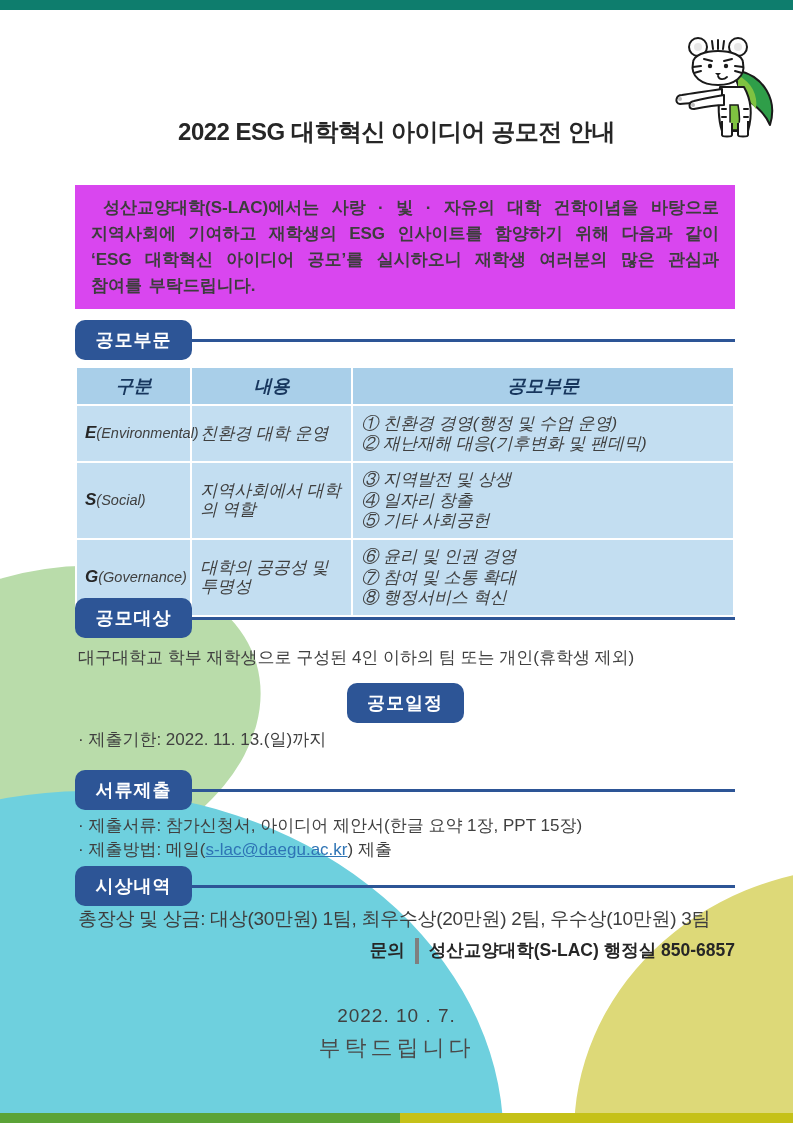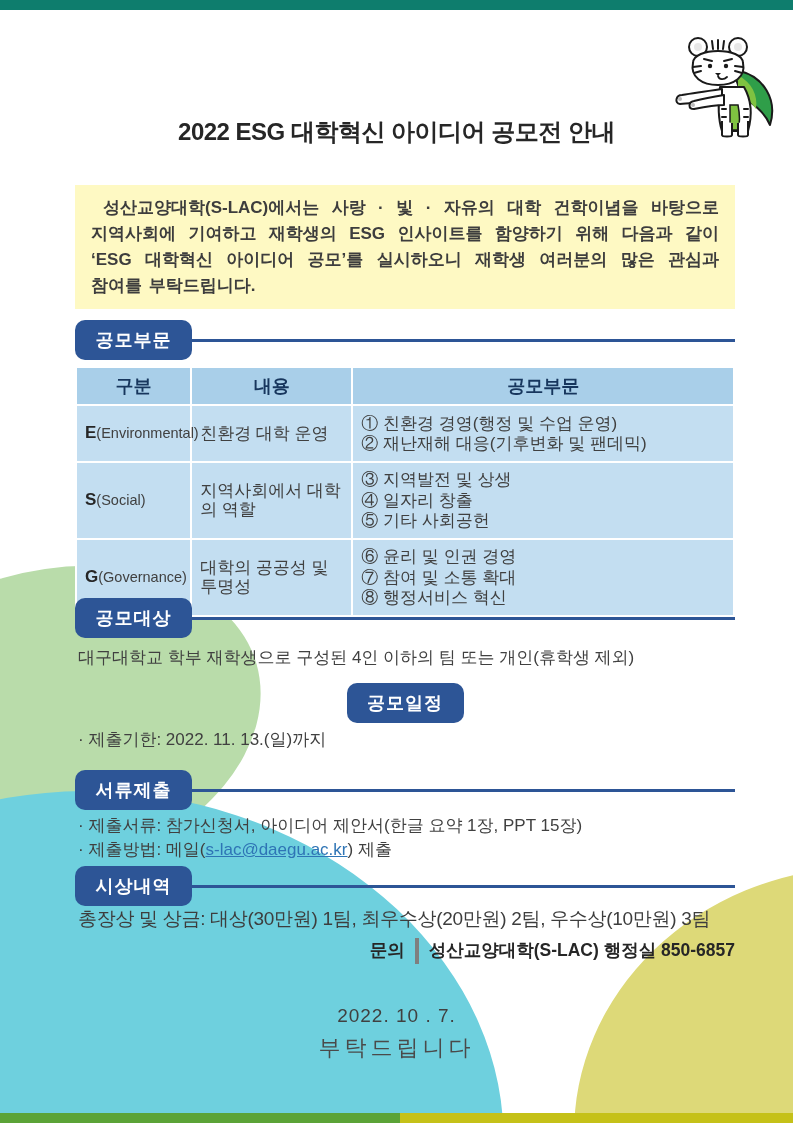--- a/index.html
+++ b/index.html
@@ -18,38 +18,38 @@
   .bottom-bar-yellow { position:absolute; bottom:0; left:400px; width:393px; height:10px; background:#c5c118; z-index:2; }
 
   
   .content { position:relative; z-index:1; width:100%; height:100%; }
   .mascot { position:absolute; top:33px; left:660px; width:128px; height:108px; }
 
   .title { position:absolute; top:116px; left:0; width:100%; text-align:center;
            font-size:24px; font-weight:bold; color:#262626; letter-spacing:-0.5px; }
 
   .intro-box { position:absolute; top:185px; left:75px; width:660px; box-sizing:border-box;
-               background:#fef9c3; padding:10px 16px 10px 16px;
+               background:#d946ef; padding:10px 16px 10px 16px;
                font-size:17px; font-weight:bold; color:#3d3d3d; line-height:26px;
                text-align:justify; word-break:keep-all; word-spacing:2px; text-indent:12px; }
 
   .section-head { position:absolute; left:75px; width:660px; display:flex; align-items:center; }
   .badge { background:#2d5596; color:#ffffff; font-weight:bold; font-size:18px;
            width:117px; height:40px; border-radius:10px; flex:none;
            display:flex; align-items:center; justify-content:center; letter-spacing:1px; }
   .rule  { flex:1; height:3px; background:#2d5596; }
 
   .head-bumun   { top:320px; }
   .head-daesang { top:598px; }
   .head-iljeong { top:683px;flex-direction:column; }
   .head-seryu   { top:770px; }
   .head-sisang  { top:866px; }
 
   .table-wrap { position:absolute; top:366px; left:75px; width:660px; }
-  table.esg { width:100%; border-collapse:collapse; table-layout:fixed; }
+  table.esg { width:100%; border-collapse:collapse; table-layout:fixed;font-style:italic; }
   table.esg th { background:#a9cfe9; color:#17365d; font-size:18px; font-weight:bold;
                  border:2.5px solid #ffffff; height:32px; padding:2px; }
   table.esg td { background:#c3def1; color:#404040; font-size:17px; line-height:19px;
                  border:2.5px solid #ffffff; padding:6px 8px; vertical-align:middle; }
   .col1 { width:17.5%; } .col2 { width:24.5%; } .col3 { width:58%; }
   .cat-b { font-weight:bold; color:#262626; }
   .cat-r { font-size:14.5px; color:#404040; }
   .cell-item { margin:1.5px 0; }
 
   .body-text { position:absolute; left:78px; width:657px; font-size:17px; color:#404040; }

